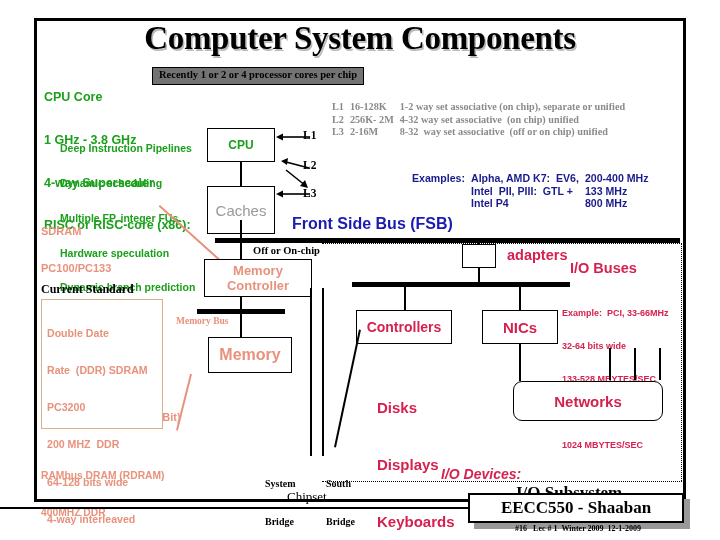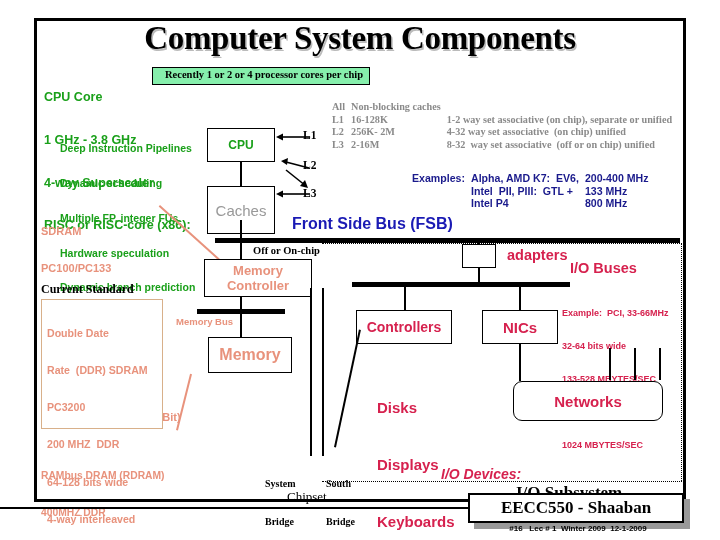--- a/index.html
+++ b/index.html
@@ -19,22 +19,22 @@
   
   .title{left:52px;top:22px;width:616px;text-align:center;
          font-family:"Liberation Serif", serif;font-weight:bold;font-size:33px;
          color:#000;text-shadow:1.5px 1.5px 0 #bbb;letter-spacing:-0.3px;}
   .cpu-core{left:44px;top:62px;font-size:12.5px;font-weight:bold;color:#1aa01a;
             line-height:14.2px;}
   .cpu-sub{left:60px;top:120px;font-size:10.5px;font-weight:bold;color:#1aa01a;
            line-height:11.6px;}
 
   
-  .recently{left:152px;top:67px;padding:2px 6px 3px 12px;border:1.6px solid #000;
-            background:#86efac;font-family:"Liberation Serif", serif;
+  .recently{left:152px;top:67px;padding:2px 6px 3px 6px;border:1.6px solid #000;
+            background:#737373;font-family:"Liberation Serif", serif;
             font-weight:bold;font-size:10.5px;color:#000;}
   .sdram{left:41px;top:200px;font-size:11px;font-weight:bold;color:#e8927c;
          line-height:12.4px;}
   .curstd{left:41px;top:283px;font-family:"Liberation Serif", serif;
           font-weight:bold;font-size:12px;color:#000;}
   .ddrbox{position:absolute;left:41px;top:299px;width:122px;height:130px;
           border:1.4px solid #d8b08a;box-sizing:border-box;background:#fff;}
   .ddr{left:47px;top:302px;font-size:10.6px;font-weight:bold;color:#e8927c;
        line-height:12.4px;}
   .rambus{left:41px;top:446px;font-size:10.3px;font-weight:bold;color:#e8927c;
@@ -72,21 +72,21 @@
   
   .fsb{left:292px;top:216px;font-size:16px;font-weight:bold;color:#1a1ab4;}
   .fsbbar{position:absolute;left:215px;top:238px;width:465px;height:5px;background:#000;}
 
   .offon{left:253px;top:246px;font-family:"Liberation Serif", serif;
          font-weight:bold;font-size:10.5px;color:#000;}
 
   
   .mc-box{left:204px;top:259px;width:108px;height:38px;flex-direction:column;}
   .mc-box span{font-size:13px;font-weight:bold;color:#e8927c;line-height:15px;}
-  .membus{left:176px;top:317px;font-family:Liberation Sans, sans-serif;
+  .membus{left:176px;top:317px;font-family:Liberation Serif, serif;
           font-weight:bold;font-size:9.5px;color:#e8927c;}
   .mem-box{left:208px;top:337px;width:84px;height:36px;}
   .mem-box span{font-size:16px;font-weight:bold;color:#e8927c;}
 
   
   .small-box{position:absolute;border:1.6px solid #000;background:#fff;box-sizing:border-box;}
   .adapter-box{left:462px;top:244px;width:34px;height:24px;}
   .adapters{left:507px;top:248px;font-size:14.5px;font-weight:bold;color:#d6214e;}
   .iobuses{left:570px;top:261px;font-size:14.5px;font-weight:bold;color:#d6214e;}
   .iobar{position:absolute;left:352px;top:282px;width:218px;height:5px;background:#000;}
@@ -121,21 +121,21 @@
   .dotted{position:absolute;border-top:1.4px dotted #000;}
   .dotv{position:absolute;border-left:1.4px dotted #000;}
 
   
   .foot-shadow{position:absolute;left:474px;top:499px;width:216px;height:30px;background:#999;}
   .footer{position:absolute;left:468px;top:493px;width:216px;height:30px;
           border:2px solid #000;background:#fff;box-sizing:border-box;
           display:flex;align-items:center;justify-content:center;}
   .footer span{font-family:"Liberation Serif", serif;font-weight:bold;font-size:17px;color:#000;}
   .footnote{left:478px;top:525px;width:200px;text-align:center;
-            font-family:Liberation Sans, sans-serif;font-weight:bold;font-size:8px;color:#000;}
+            font-family:Liberation Serif, serif;font-weight:bold;font-size:8px;color:#000;}
   .footline{position:absolute;left:0px;top:507px;width:470px;height:2px;background:#000;}
 </style>
 </head>
 <body>
 
 <div id="slide">
 
   <div class="frame-shadow"></div>
   <div class="frame"></div>
 
@@ -208,25 +208,21 @@
     <line x1="10" y1="42" x2="30" y2="58" stroke="#000" stroke-width="1.6"></line>
     <polygon points="32,60 24,58 29,52" fill="#000"></polygon>
     <line x1="34" y1="66" x2="4" y2="66" stroke="#000" stroke-width="1.6"></line>
     <polygon points="0,66 7,62.5 7,69.5" fill="#000"></polygon>
   </svg>
   <div class="t llab" style="left:303px;top:130px;">L1</div>
   <div class="t llab" style="left:303px;top:160px;">L2</div>
   <div class="t llab" style="left:303px;top:188px;">L3</div>
 
   <table class="t cachetab" style="border-collapse:collapse;">
-    <tbody><tr>
-      <td>All</td>
-      <td>Non-blocking caches</td>
-      <td></td>
-    </tr>
+    <tbody>
     <tr>
       <td>L1</td>
       <td>16-128K</td>
       <td>1-2 way set associative (on chip), separate or unified</td>
     </tr>
     <tr>
       <td>L2</td>
       <td>256K- 2M</td>
       <td>4-32 way set associative  (on chip) unified</td>
     </tr>

